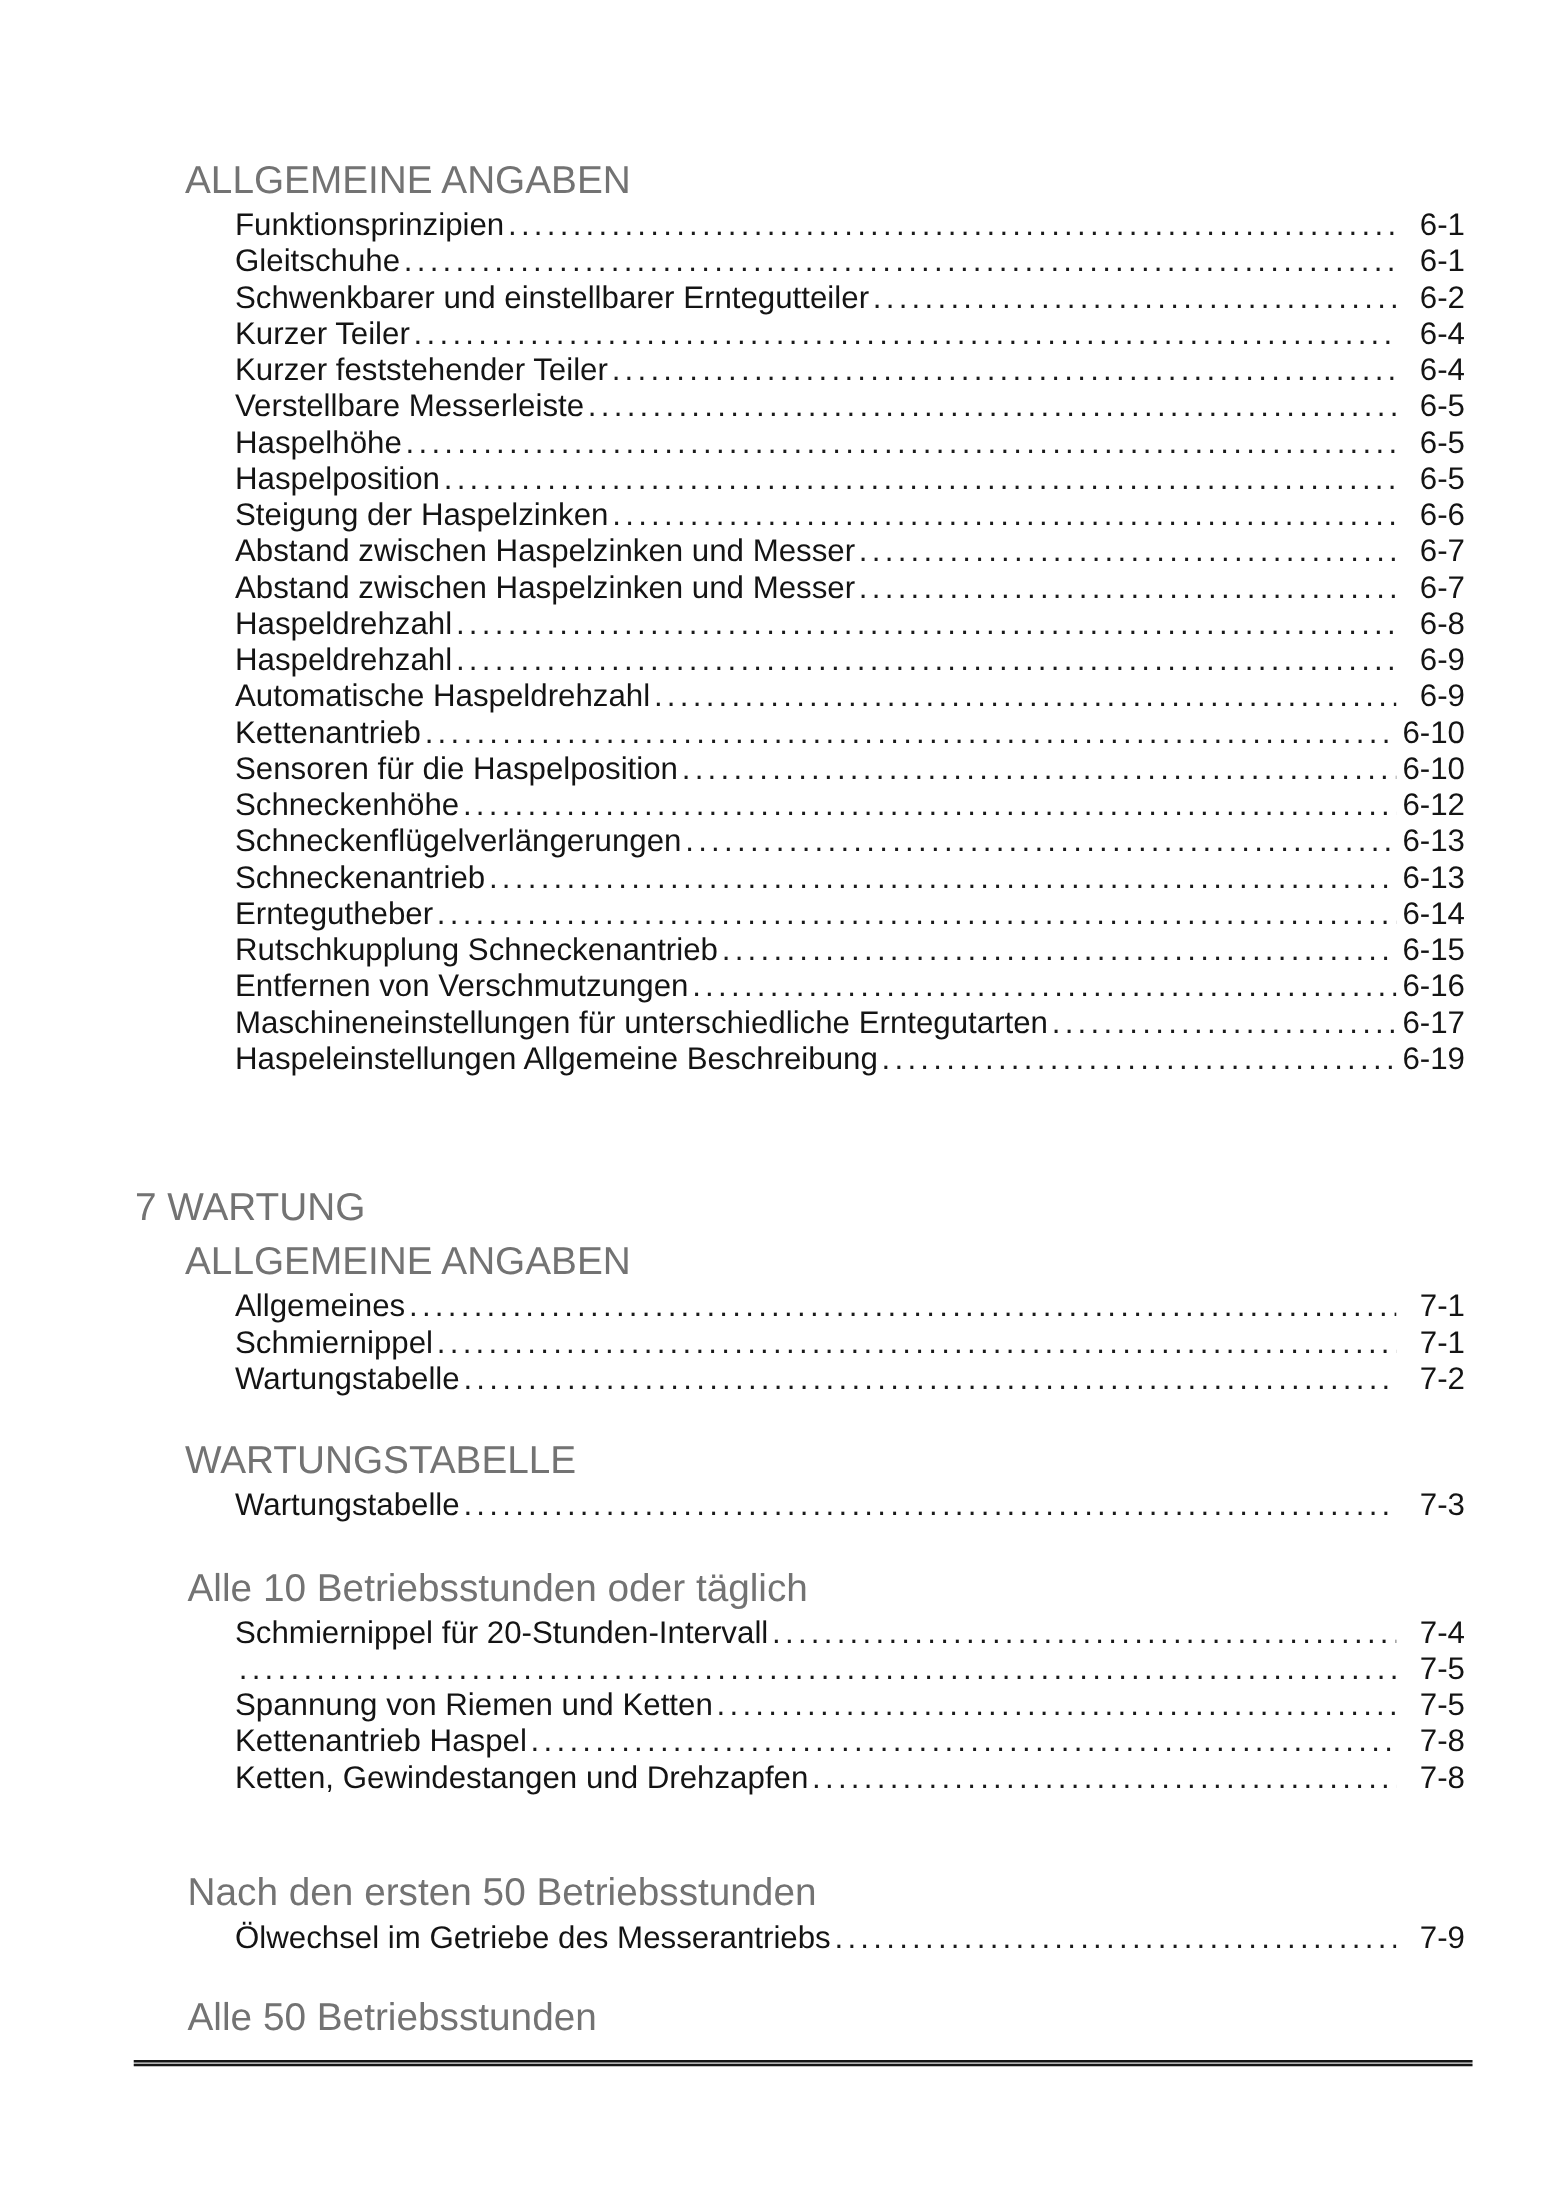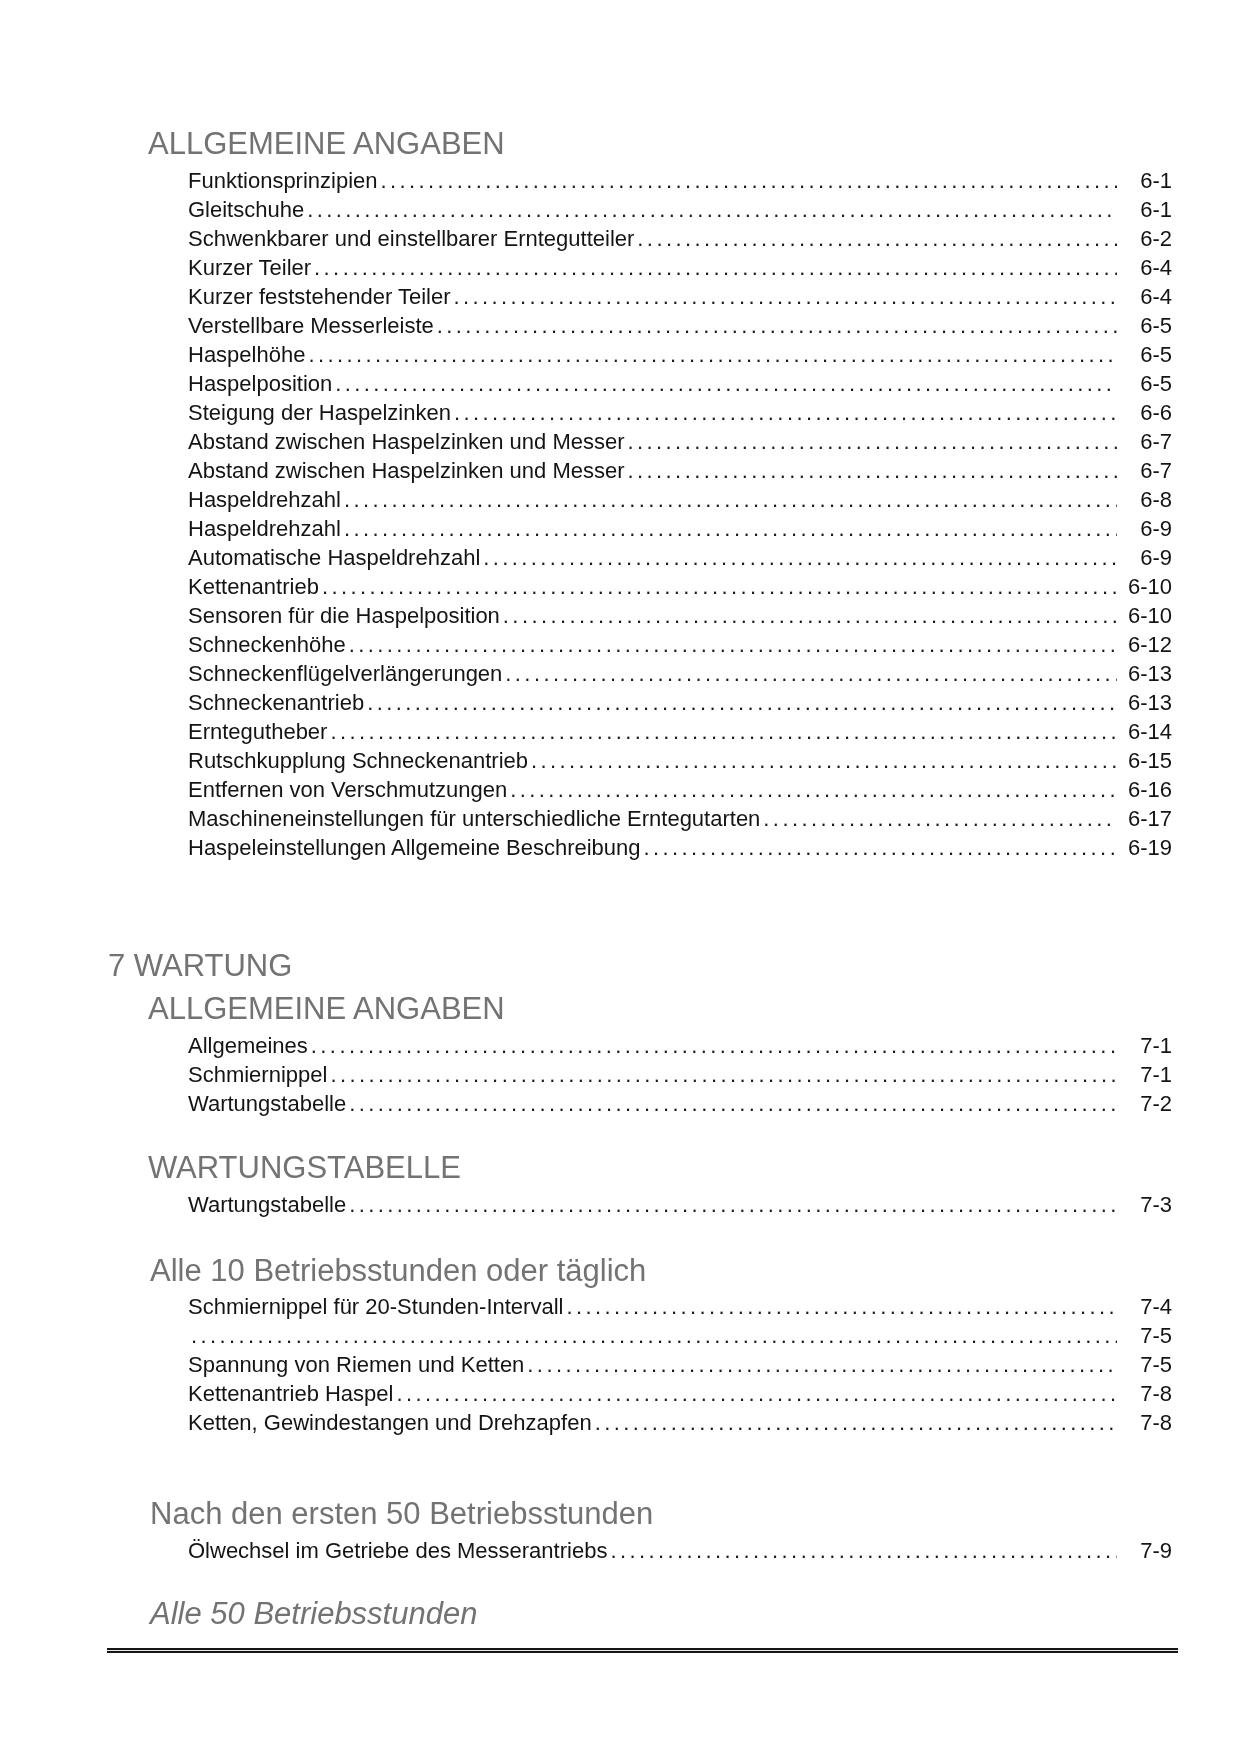--- a/index.html
+++ b/index.html
@@ -33,21 +33,21 @@
   .entries {
     margin-left: 188px;
     width: 984px;
     margin-top: 4px;
   }
   .toc-row {
     display: flex;
     align-items: center;
     line-height: 29px;
     height: 29px;
-    font-size: 22px;
+    font-size: 25px;
     color: #141414;
     overflow: hidden;
   }
   .entry-title {
     white-space: nowrap;
     flex: 0 0 auto;
   }
   .leader {
     flex: 1 1 auto;
     overflow: hidden;
@@ -67,21 +67,21 @@
     white-space: nowrap;
   }
 
   
   .toc-section:nth-of-type(1) { margin-top: 0; }
   .toc-section:nth-of-type(2) { margin-top: 86px; }
   .toc-section:nth-of-type(3) { margin-top: 8px; }
   .toc-section:nth-of-type(4) { margin-top: 32px; }
   .toc-section:nth-of-type(5) { margin-top: 34px; }
   .toc-section:nth-of-type(6) { margin-top: 59px; }
-  .toc-section:nth-of-type(7) { margin-top: 31px; font-style: italic; }
+  .toc-section:nth-of-type(7) { margin-top: 31px; }
 
   .bottom-rule {
     margin-top: 17px;
     margin-left: 107px;
     width: 1071px;
     height: 5px;
     border-top: 2px solid #161616;
     border-bottom: 2px solid #161616;
     background: #e8e8e8;
     box-sizing: border-box;

